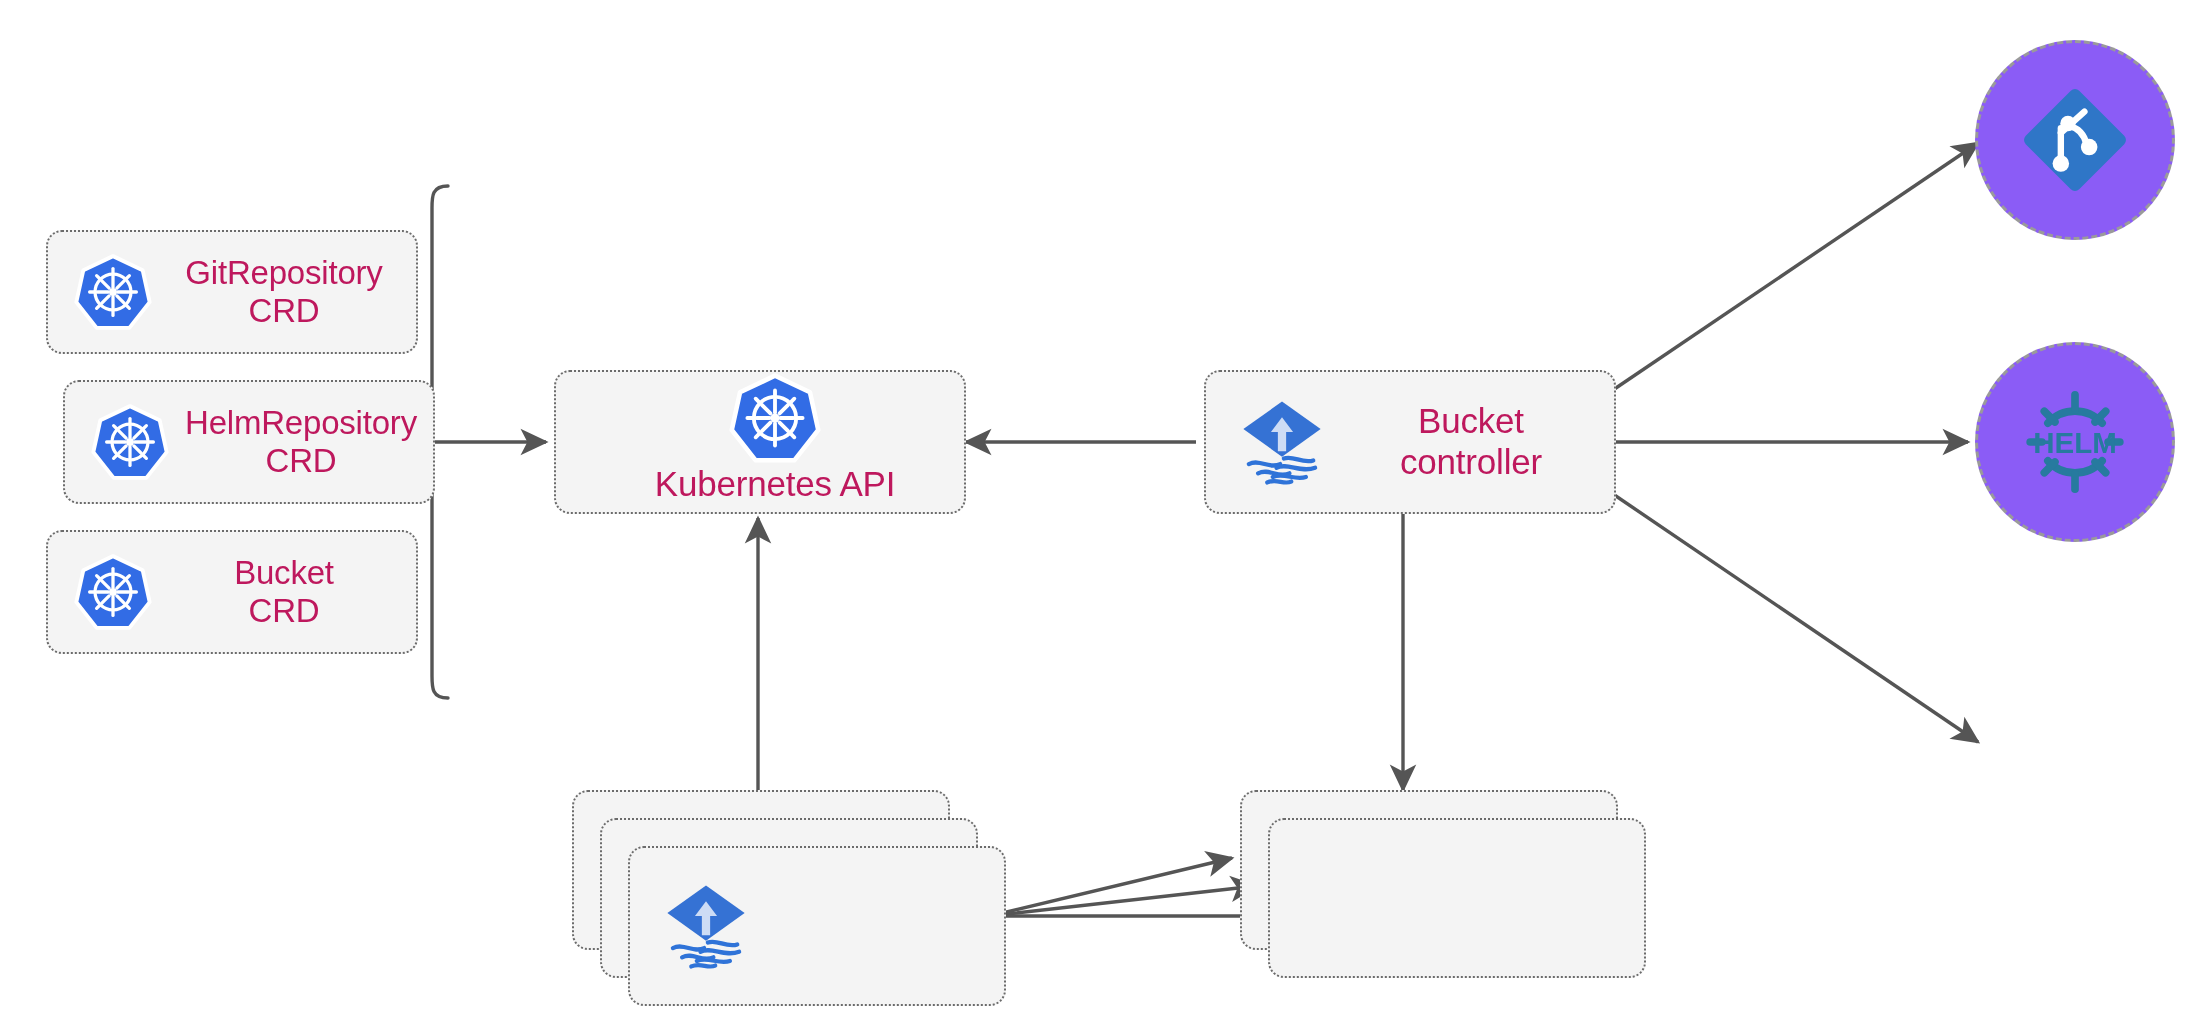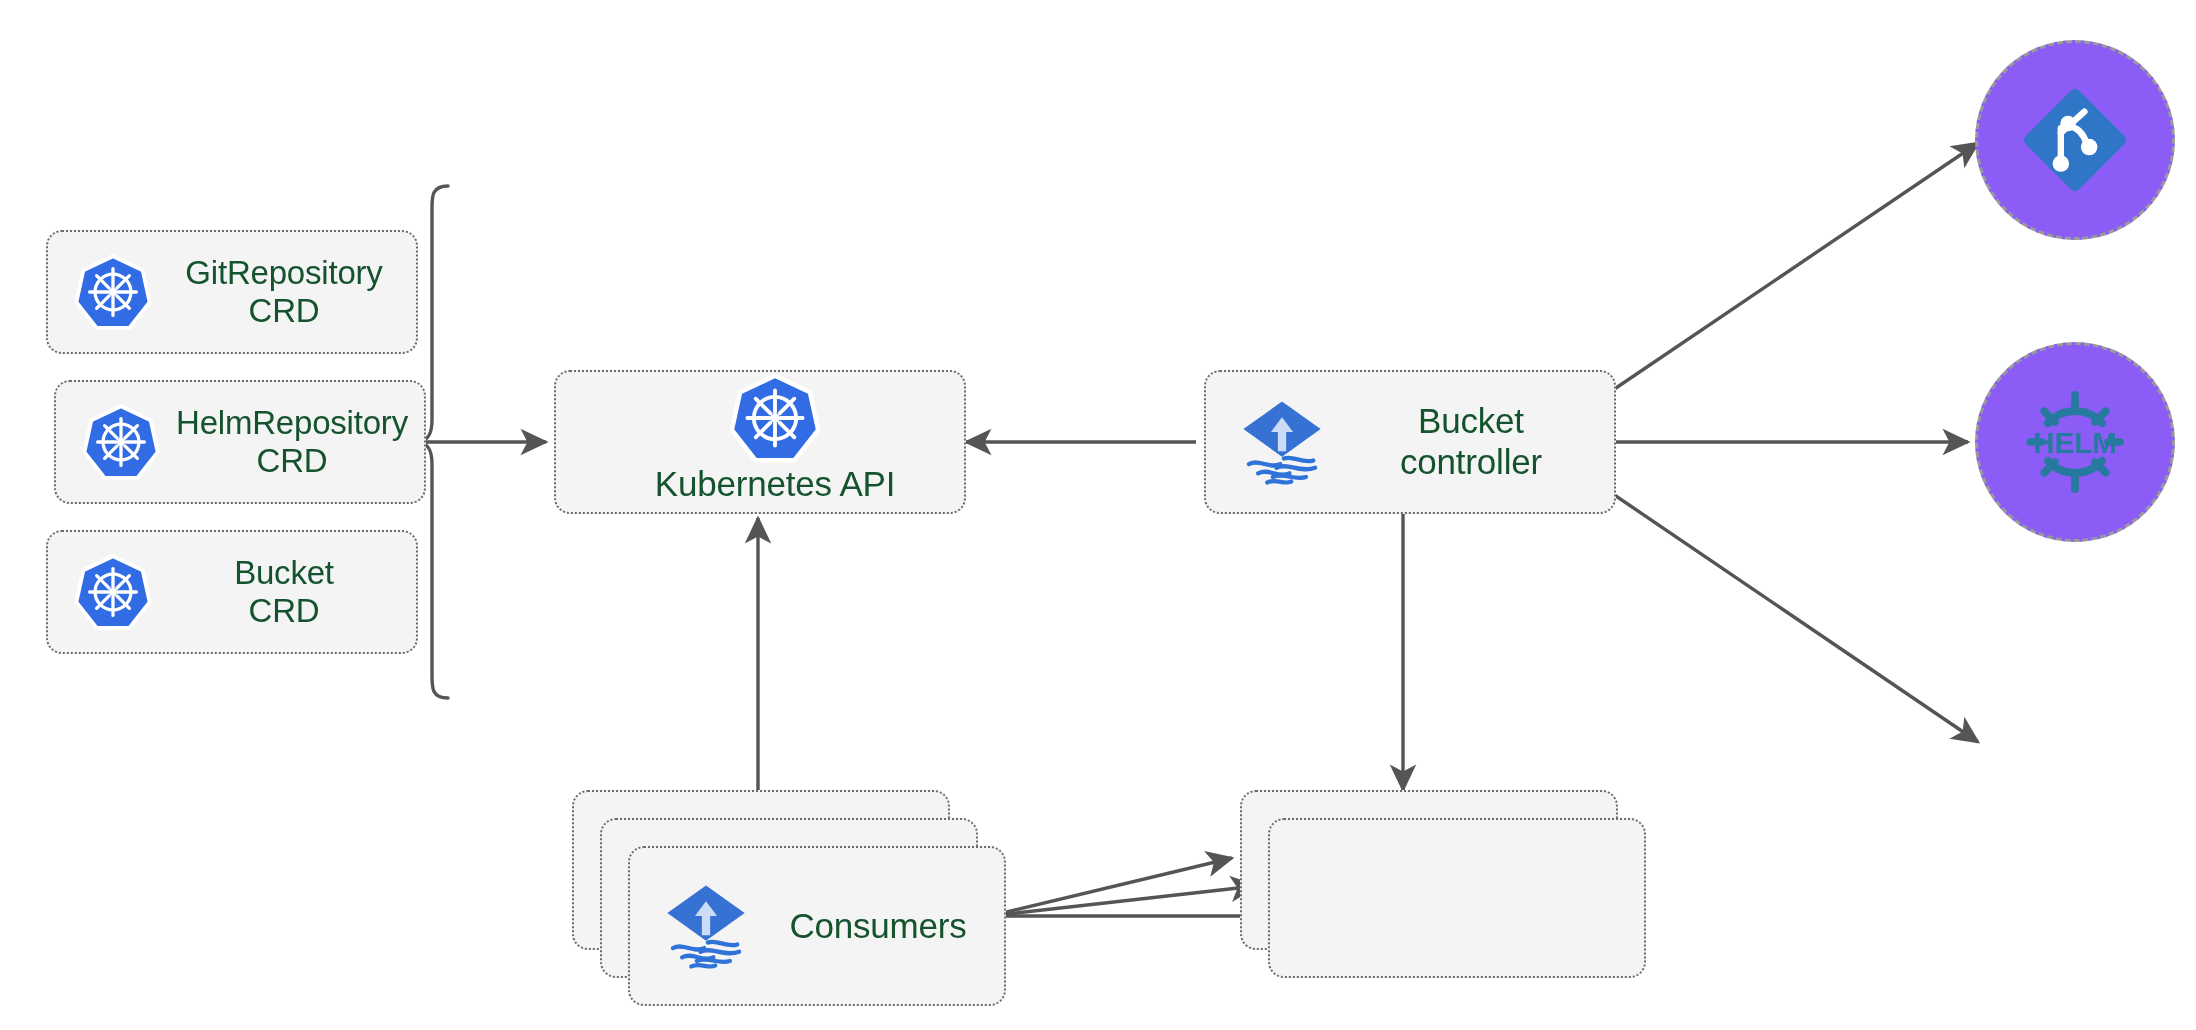--- a/index.html
+++ b/index.html
@@ -26,21 +26,21 @@
     position: absolute;
     box-sizing: border-box;
     background: #f4f4f4;
     border: 2.5px dotted #6b6b6b;
     border-radius: 16px;
     display: flex;
     align-items: center;
     justify-content: flex-start;
   }
   .node-label {
-    color: #14532d;
+    color: #be185d;
     font-size: 34px;
     line-height: 1.16;
     text-align: center;
     white-space: pre-line;
     letter-spacing: -0.2px;
   }
   .node-icon {
     flex: 0 0 auto;
     display: flex;
     align-items: center;
@@ -147,21 +147,21 @@
           <line x1="64" y1="36" x2="55" y2="45"></line>
           <line x1="45" y1="55" x2="36" y2="64"></line>
         </g>
         <circle cx="50" cy="50" r="5" fill="#ffffff"></circle>
       </svg>
     </span>
     <span class="node-label">GitRepository
 CRD</span>
   </div>
 
-  <div class="node crd" style="left:54px; top:380px;">
+  <div class="node crd" style="left:63px; top:380px;">
     <span class="node-icon">
       <svg viewBox="0 0 100 100" width="78" height="78">
         <path d="M50 4 L88 22 L97 63 L71 96 L29 96 L3 63 L12 22 Z" fill="#326ce5" stroke="#ffffff" stroke-width="5" stroke-linejoin="round"></path>
         <g stroke="#ffffff" stroke-width="4.2" fill="none" stroke-linecap="round">
           <circle cx="50" cy="50" r="23"></circle>
           <line x1="50" y1="20" x2="50" y2="27"></line>
           <line x1="50" y1="73" x2="50" y2="80"></line>
           <line x1="20" y1="50" x2="27" y2="50"></line>
           <line x1="73" y1="50" x2="80" y2="50"></line>
           <line x1="29" y1="29" x2="34" y2="34"></line>
@@ -272,21 +272,20 @@
         <g stroke="#2f73d8" stroke-width="4.6" fill="none" stroke-linecap="round">
           <path d="M14 74 C 26 68, 36 80, 48 74"></path>
           <path d="M24 84 C 36 78, 46 90, 58 84"></path>
           <path d="M34 94 C 44 89, 52 97, 60 93"></path>
           <path d="M52 68 C 62 64, 72 74, 84 70"></path>
           <path d="M44 78 C 56 72, 70 84, 86 78"></path>
           <path d="M40 88 C 52 83, 64 92, 76 88"></path>
         </g>
       </svg>
     </span>
-    <span class="node-label">Consumers</span>
   </div>
 
   <div class="stack-ghost" style="left:1240px; top:790px; width:378px; height:160px;"></div>
   <div class="stack-ghost" style="left:1268px; top:818px; width:378px; height:160px;"></div>
 
   <div class="circle-node" style="left:1975px; top:40px; width:200px; height:200px;">
     <span class="circle-icon">
       <svg viewBox="0 0 100 100" width="118" height="118">
         <rect x="18" y="18" width="64" height="64" rx="5" ry="5" transform="rotate(45 50 50)" fill="#2f76c7"></rect>
         <g stroke="#ffffff" stroke-width="5.4" fill="none" stroke-linecap="round">

